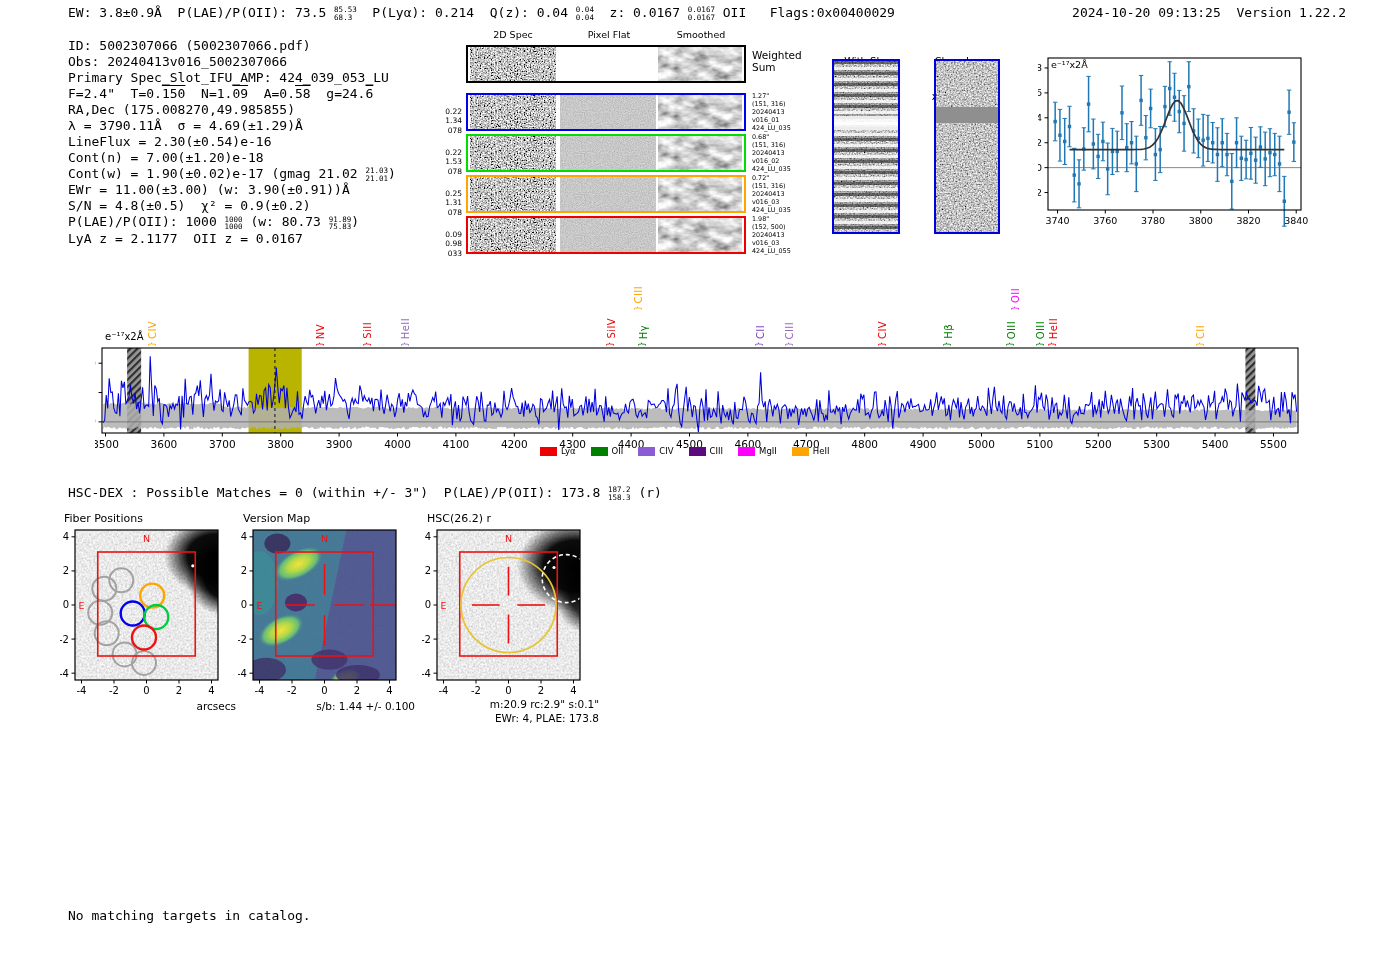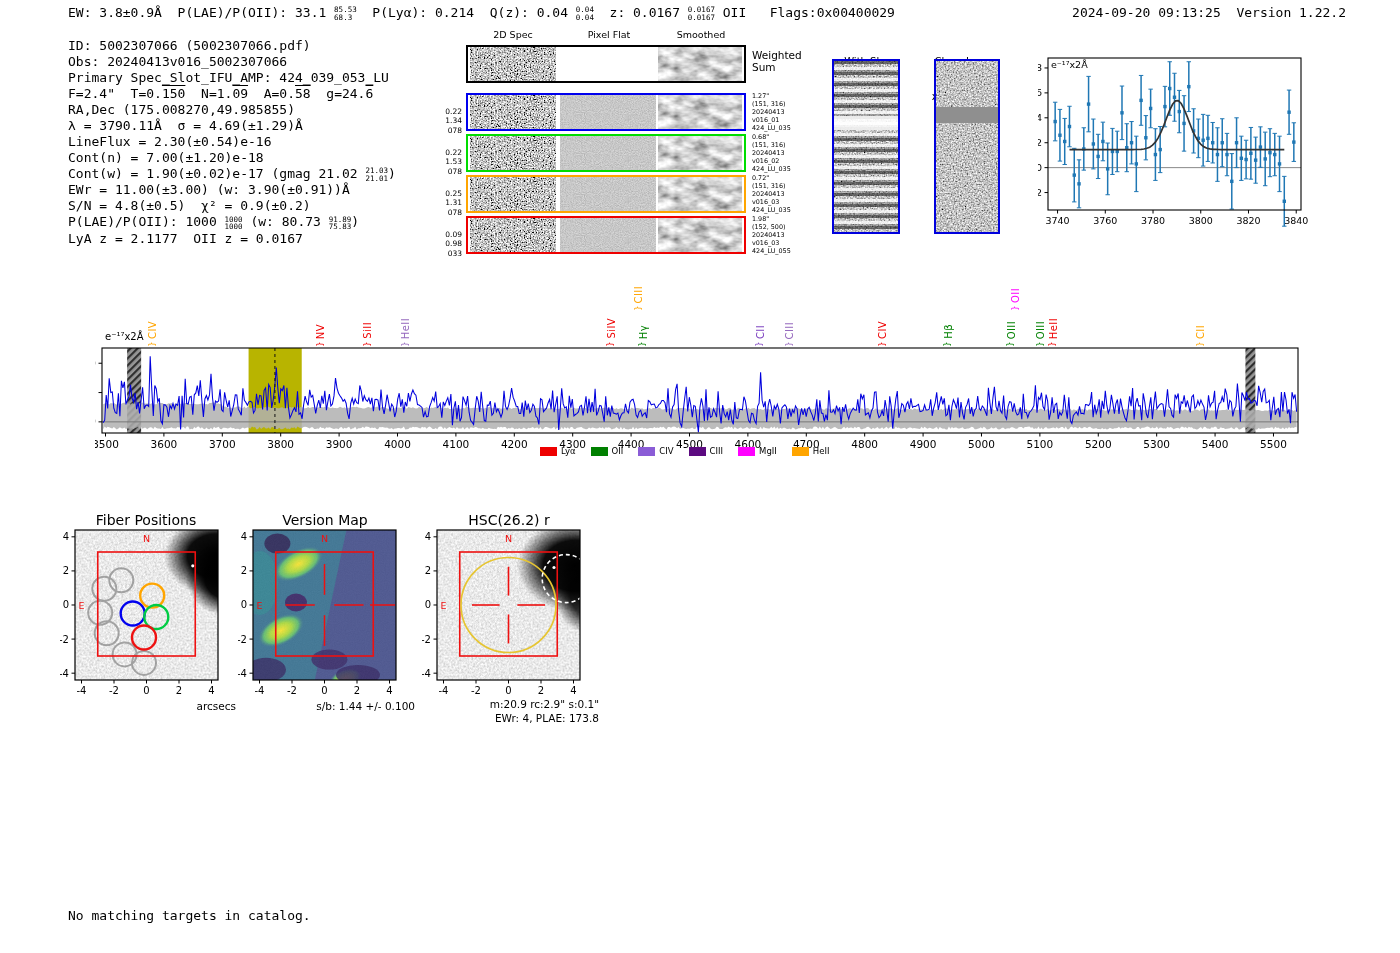--- a/index.html
+++ b/index.html
@@ -28,21 +28,21 @@
   .grayband{position:absolute;left:0;top:46px;width:100%;height:16px;background:#8f8f8f}
   .annot{font-size:10px}
   .ll{position:absolute;transform:translateX(-50%);display:flex;flex-direction:column;align-items:center}
   .lname{writing-mode:vertical-rl;transform:rotate(180deg);font-size:10px;letter-spacing:.4px}
   .lbrace{font-size:9px;line-height:8px;transform:rotate(90deg);margin-top:1px}
   .legend{left:540px;top:446px;display:flex;align-items:center}
   .litem{display:inline-flex;align-items:center;margin-right:15px}
   .lsw{display:inline-block;width:17px;height:9px;margin-right:4px}
   .ltx{font-size:8.5px}
   .hscdex{left:68px;top:485px;font-size:13px;white-space:pre}
-  .ptitle{font-size:14px;text-align:center;width:164px}
+  .ptitle{font-size:11px;text-align:left;width:164px}
   .pcap{font-size:10.5px;text-align:right;width:180px;white-space:pre}
   .footer{left:68px;top:876px;font-size:13px;line-height:15.8px;white-space:pre}
   svg text{font-family:"DejaVu Sans",sans-serif}
 </style>
 </head>
 <body>
 
 <svg width="0" height="0" style="position:absolute" aria-hidden="true">
   <defs>
     <filter id="fDark" x="0" y="0" width="100%" height="100%">
@@ -111,22 +111,22 @@
         <stop offset="100%" stop-color="#31688e" stop-opacity="0"></stop>
       </radialGradient>
     <clipPath id="cpBox">
         <rect x="15" y="2" width="143" height="150"></rect>
       </clipPath>
   </defs>
 </svg>
 
 <div class="canvas">
 
-  <div class="abs hdr mono" id="header-line"><span>EW: 3.8±0.9Å  P(LAE)/P(OII): 33.1 </span><span class="frac"><span>85.53</span><br><span>68.3</span></span><span>  P(Lyα): 0.214  Q(z): 0.04 </span><span class="frac"><span>0.04</span><br><span>0.04</span></span><span>  z: 0.0167 </span><span class="frac"><span>0.0167</span><br><span>0.0167</span></span><span> OII   Flags:0x00400029</span></div>
-  <div class="abs ts mono">2024-09-20 09:13:25  Version 1.22.2</div>
+  <div class="abs hdr mono" id="header-line"><span>EW: 3.8±0.9Å  P(LAE)/P(OII): 73.5 </span><span class="frac"><span>85.53</span><br><span>68.3</span></span><span>  P(Lyα): 0.214  Q(z): 0.04 </span><span class="frac"><span>0.04</span><br><span>0.04</span></span><span>  z: 0.0167 </span><span class="frac"><span>0.0167</span><br><span>0.0167</span></span><span> OII   Flags:0x00400029</span></div>
+  <div class="abs ts mono">2024-10-20 09:13:25  Version 1.22.2</div>
 
   <div class="abs info mono" id="info-block"><div><span>ID: 5002307066 (5002307066.pdf)</span></div><div><span>Obs: 20240413v016_5002307066</span></div><div><span>Primary Spec_Slot_IFU_AMP: 424_039_053_LU</span></div><div><span>F=2.4"  T=0.</span><span class="ovl">150</span><span>  N=1.</span><span class="ovl">09</span><span>  A=0.</span><span class="ovl">58</span><span>  g=24.</span><span class="ovl">6</span></div><div><span>RA,Dec (175.008270,49.985855)</span></div><div><span>λ = 3790.11Å  σ = 4.69(±1.29)Å</span></div><div><span>LineFlux = 2.30(±0.54)e-16</span></div><div><span>Cont(n) = 7.00(±1.20)e-18</span></div><div><span>Cont(w) = 1.90(±0.02)e-17 (gmag 21.02 </span><span class="frac"><span>21.03</span><br><span>21.01</span></span><span>)</span></div><div><span>EWr = 11.00(±3.00) (w: 3.90(±0.91))Å</span></div><div><span>S/N = 4.8(±0.5)  χ² = 0.9(±0.2)</span></div><div><span>P(LAE)/P(OII): 1000 </span><span class="frac"><span>1000</span><br><span>1000</span></span><span> (w: 80.73 </span><span class="frac"><span>91.89</span><br><span>75.83</span></span><span>)</span></div><div><span>LyA z = 2.1177  OII z = 0.0167</span></div></div>
 
   <span class="abs coltitle" style="left:513px">2D Spec</span>
   <span class="abs coltitle" style="left:609px">Pixel Flat</span>
   <span class="abs coltitle" style="left:701px">Smoothed</span>
 
   <div class="abs wrow">
     <svg width="86" height="34" style="position:absolute;left:2px;top:0">
         <rect x="0" y="0" width="86" height="34" filter="url(#fDark)"></rect>
@@ -642,20 +642,21 @@
       <span class="litem">
         <span class="lsw" style="background: rgb(255, 0, 255);"></span>
         <span class="ltx">MgII</span>
       </span>
       <span class="litem">
         <span class="lsw" style="background: rgb(255, 165, 0);"></span>
         <span class="ltx">HeII</span>
       </span>
     </div>
 
+  <div class="abs hscdex mono" id="hscdex-line"><span>HSC-DEX : Possible Matches = 0 (within +/- 3")  P(LAE)/P(OII): 173.8 </span><span class="frac"><span>187.2</span><br><span>158.3</span></span><span> (r)</span></div>
 
   <div class="abs ptitle" style="left:64px;top:512px">Fiber Positions</div>
   <svg class="abs" style="left:60px;top:528px" width="166" height="170" id="fiber-svg">
     <g clip-path="url(#cpBox)">
       <rect x="15" y="2" width="143" height="150" filter="url(#fSky)"></rect>
       <ellipse cx="156" cy="28" rx="52" ry="40" fill="url(#gBlob)"></ellipse>
       <ellipse cx="168" cy="50" rx="42" ry="38" fill="url(#gBlob)"></ellipse>
       <circle cx="132.8" cy="37.8" r="1.6" fill="#fff"></circle>
       <g fill="none" stroke="#8a8a8a" stroke-width="2" opacity="0.75">
         <circle cx="44.3" cy="60.8" r="12"></circle>

